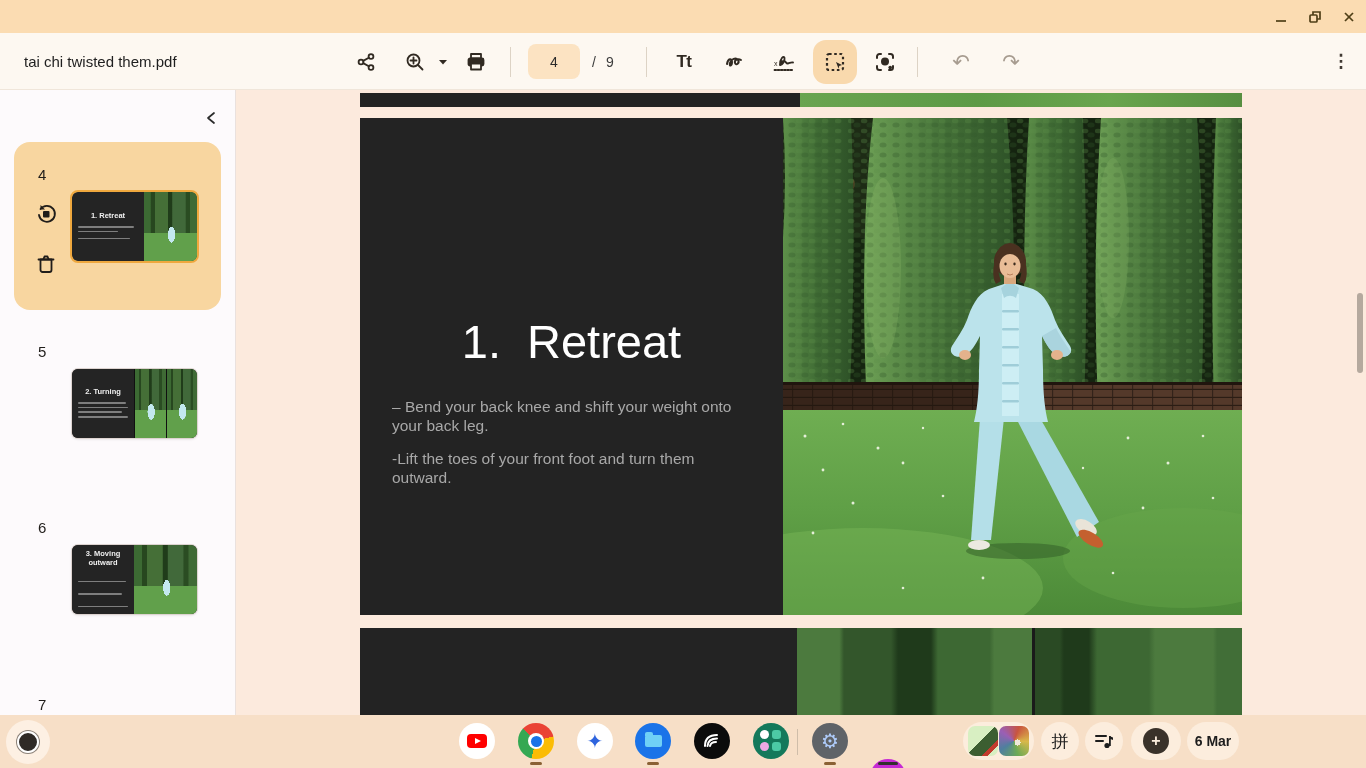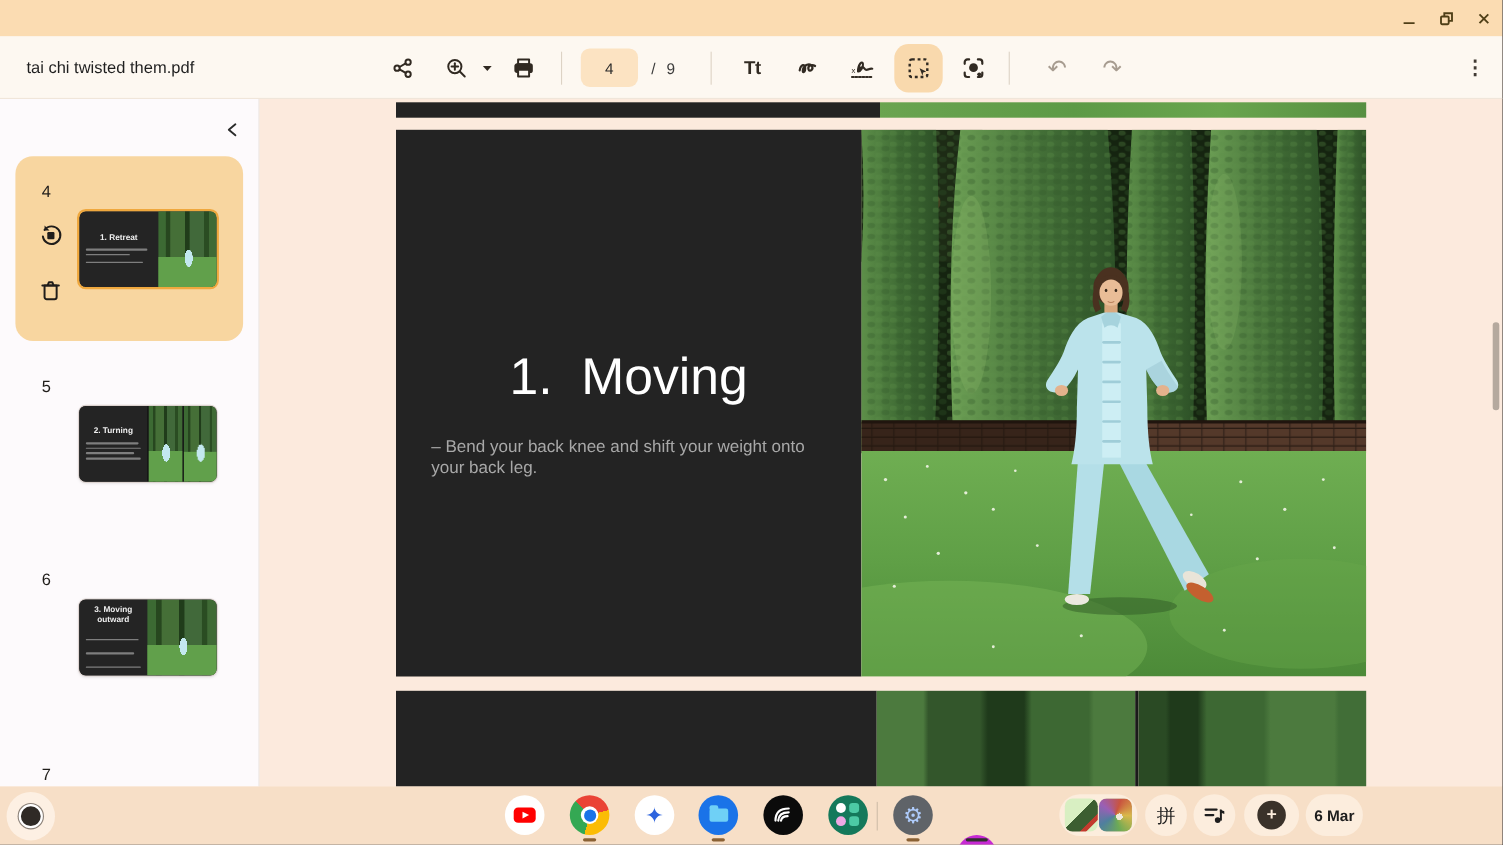--- a/index.html
+++ b/index.html
@@ -272,24 +272,25 @@
   <div class="main">
 
     <div class="page3-strip">
       <div class="page3-dark"></div>
       <div class="page3-grass"></div>
     </div>
 
     <div class="page4">
       <div class="slide-left">
         <div class="slide-title">
-          <span class="num">1.</span><span>Moving</span>
+          <span class="num">1.</span><span>Retreat</span>
         </div>
         <div class="slide-body">
           <p>– Bend your back knee and shift your weight onto your back leg.</p>
+          <p>-Lift the toes of your front foot and turn them outward.</p>
         </div>
       </div>
 
       <div class="slide-photo">
         <svg width="459" height="497" viewBox="0 0 459 497">
           <defs>
             <linearGradient id="hg" x1="0" y1="0" x2="1" y2="0">
               <stop offset="0" stop-color="#5d8f49"></stop>
                 <stop offset="0.5" stop-color="#3f6b34"></stop>
                 <stop offset="1" stop-color="#2c4f26"></stop>

